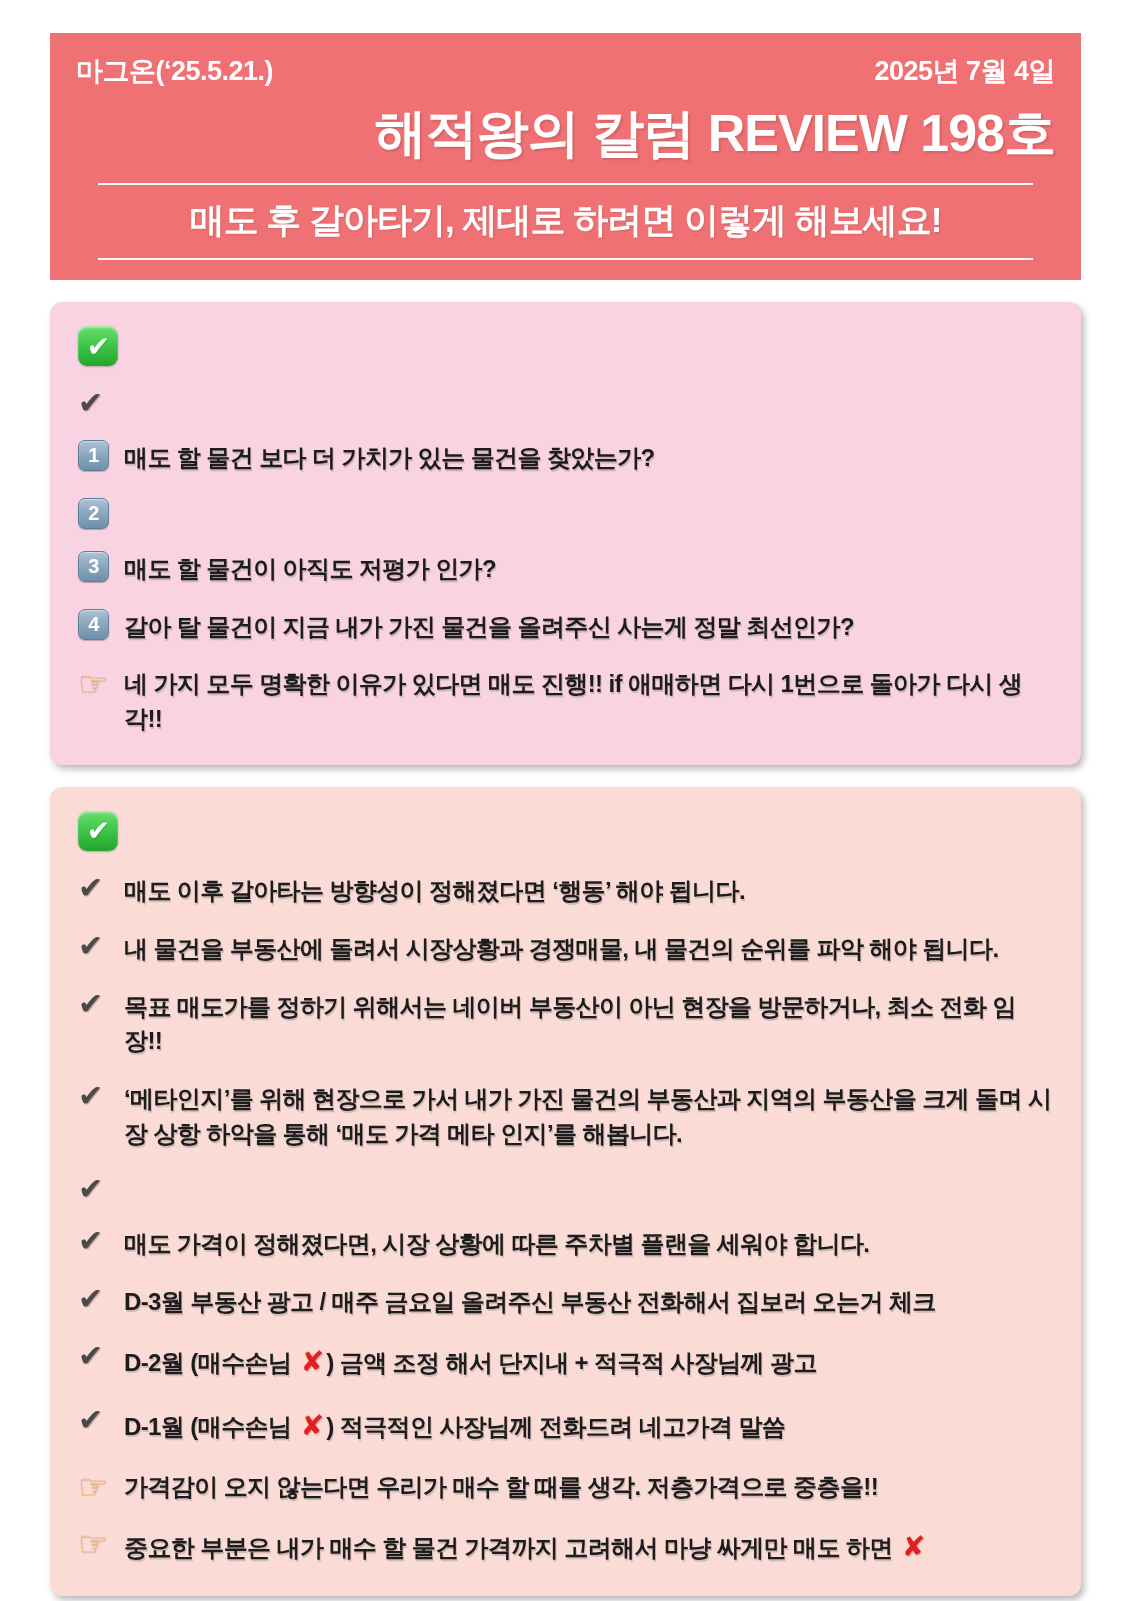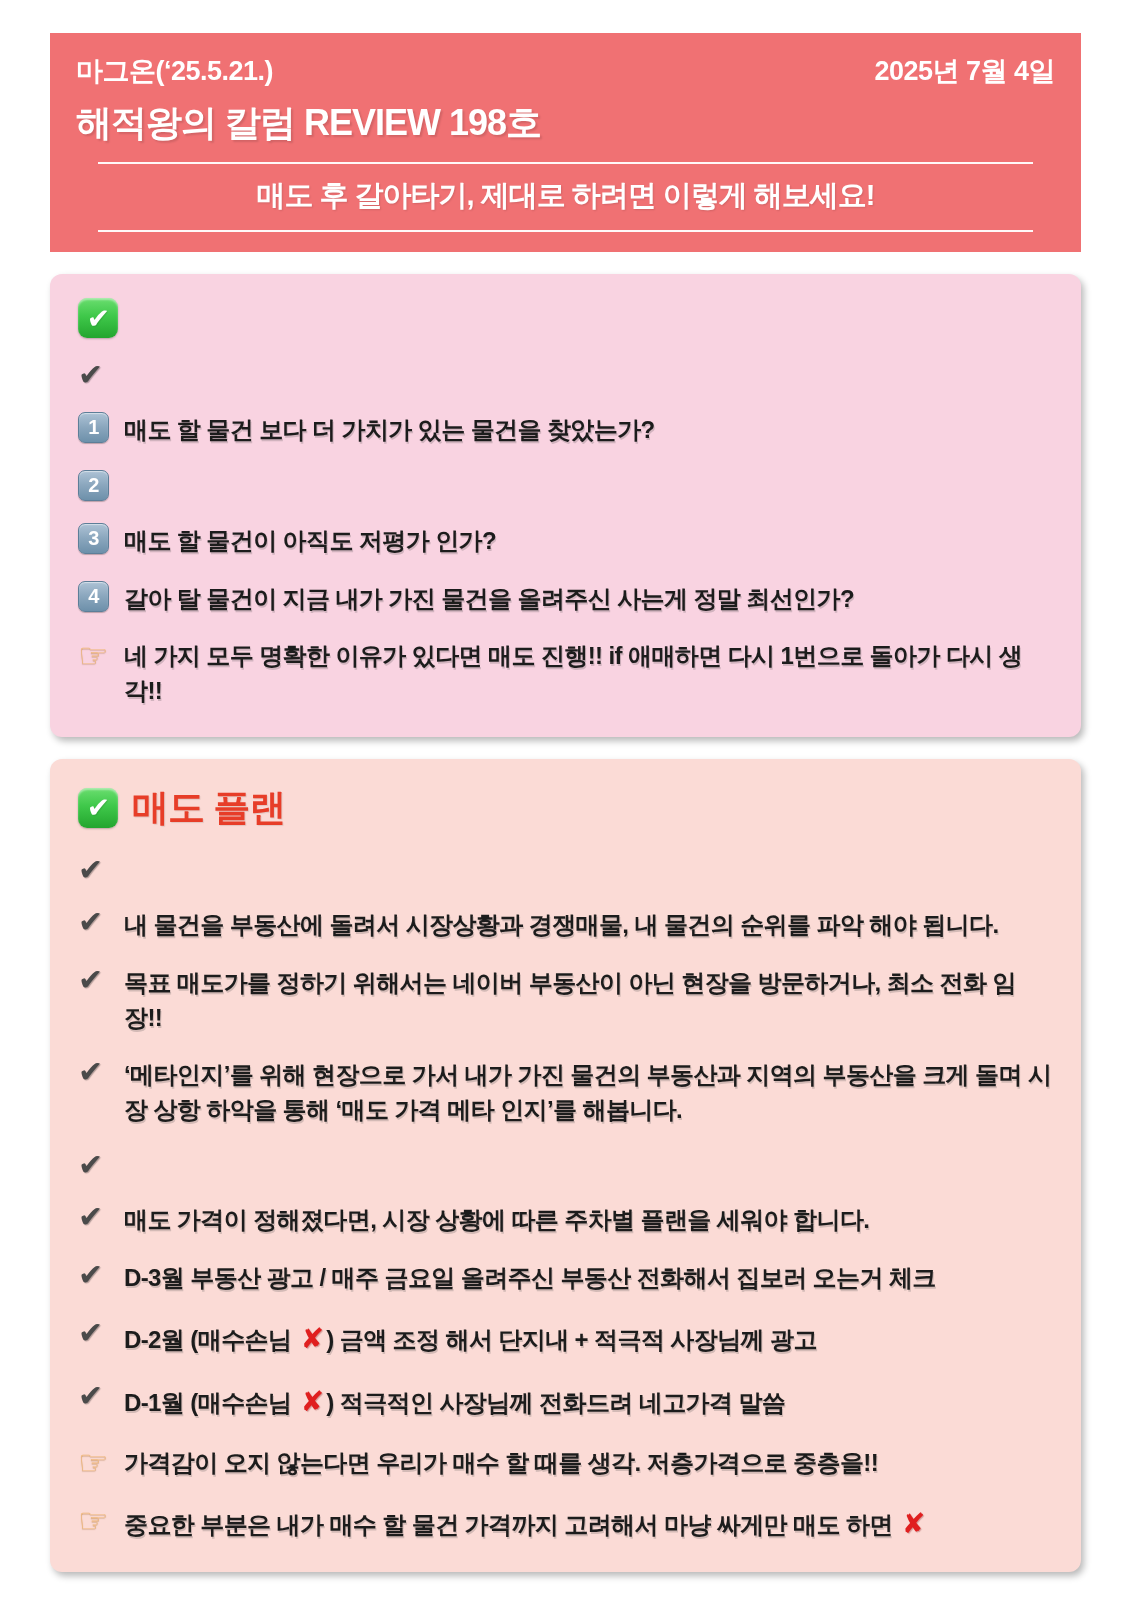--- a/index.html
+++ b/index.html
@@ -22,36 +22,36 @@
   .header-meta {
     display: flex;
     justify-content: space-between;
     align-items: baseline;
     font-size: 27px;
     font-weight: bold;
     letter-spacing: -0.5px;
     text-align: right;
   }
   .header-title {
-    text-align: left;
-    font-size: 36px;
+    text-align: right;
+    font-size: 52px;
     font-weight: bold;
     letter-spacing: -1px;
     margin: 10px 0 14px 0;
     text-shadow: 2px 2px 2px rgba(0,0,0,0.12);
   }
   .header-rule {
     height: 2px;
     background: rgba(255,255,255,0.95);
     margin: 0 22px;
     border: none;
   }
   .header-subtitle {
     text-align: center;
-    font-size: 29px;
+    font-size: 35px;
     font-weight: bold;
     letter-spacing: -1px;
     margin: 12px 0 14px 0;
     text-shadow: 1px 1px 2px rgba(0,0,0,0.12);
   }
 
   
   .section-card {
     border-radius: 12px;
     padding: 24px 28px 28px 28px;
@@ -188,26 +188,26 @@
         <div class="item">
           <span class="icon-cell">
             <span class="point-glyph">☞</span>
           </span>
           <span class="item-text">네 가지 모두 명확한 이유가 있다면 매도 진행!! if 애매하면 다시 1번으로 돌아가 다시 생각!!</span>
         </div>
       </div>
       <div class="section-card" style="background: rgb(251, 219, 214);">
         <div class="section-title" style="color: rgb(231, 61, 40);">
           <span class="green-badge">✔</span>
-          <span>매도 플랜</span>
-        </div>
-        <div class="item">
-          <span class="icon-cell">
-            <span class="check-glyph">✔</span>
-          </span>
+        </div>
+        <div class="item">
+          <span class="icon-cell">
+            <span class="check-glyph">✔</span>
+          </span>
+          <span class="item-text">매도 이후 갈아타는 방향성이 정해졌다면 ‘행동’ 해야 됩니다.</span>
         </div>
         <div class="item">
           <span class="icon-cell">
             <span class="check-glyph">✔</span>
           </span>
           <span class="item-text">내 물건을 부동산에 돌려서 시장상황과 경쟁매물, 내 물건의 순위를 파악 해야 됩니다.</span>
         </div>
         <div class="item">
           <span class="icon-cell">
             <span class="check-glyph">✔</span>

